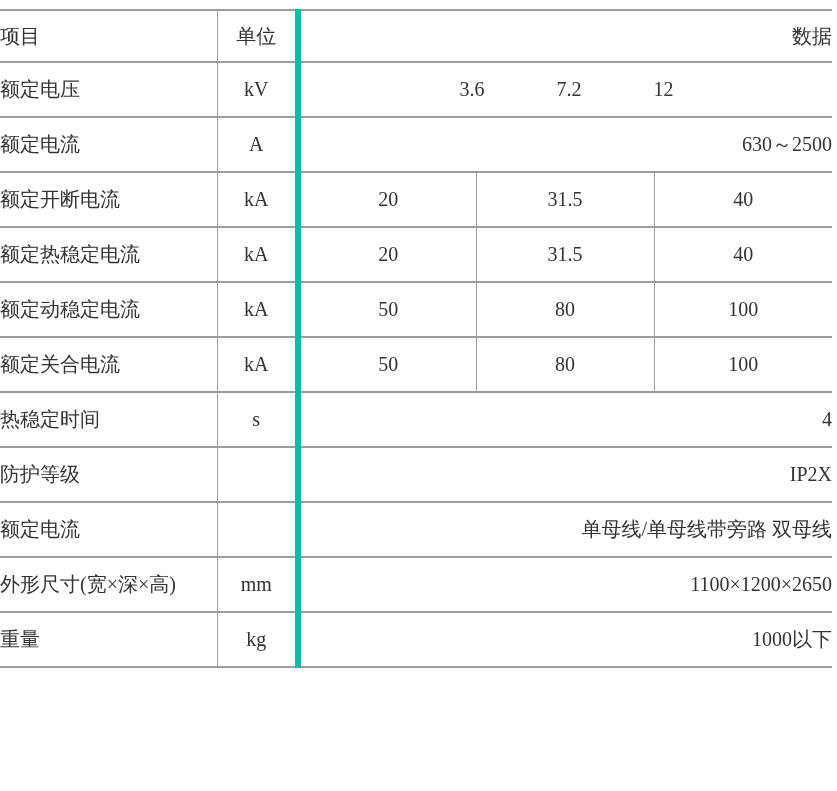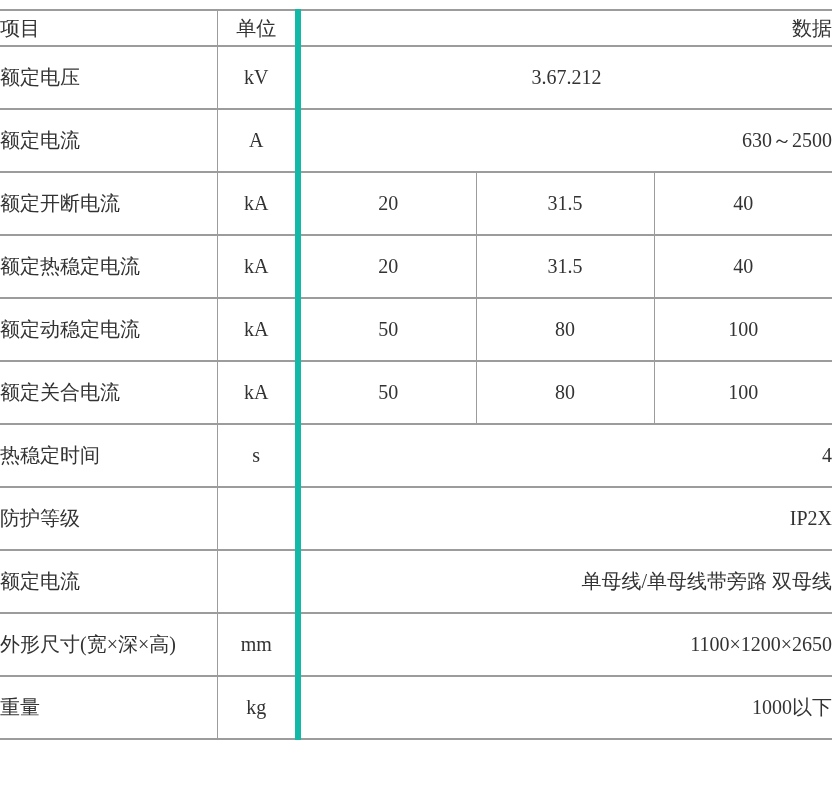--- a/index.html
+++ b/index.html
@@ -22,40 +22,41 @@
   }
   table.spec td {
     border-bottom: 2px solid #9c9c9c;
     padding: 0;
     font-size: 20px;
     color: #333333;
     vertical-align: middle;
     white-space: nowrap;
     overflow: hidden;
   }
-  tr.row      { height: 63px; }
-  tr.row-head { height: 36px; margin-top: 32px; }
+  tr.row      { height: 55px; }
+  tr.row-head { height: 52px; margin-top: 32px; }
   td.item {
     text-align: left;
     padding-left: 16px;
     border-right: 1px solid #9c9c9c;
   }
   td.unit {
     text-align: center;
     border-right: 6px solid #14b8a6;
   }
   td.val { text-align: right; }
   td.sub, td.grp { text-align: center; }
   td.sub:not(.last), td.grp:not(.last) {
     border-right: 1px solid #9c9c9c;
   }
   .spread {
     display: flex;
     justify-content: center;
     align-items: center;
+    gap: 72px;
   }
 </style>
 </head>
 <body>
 
 <table class="spec">
   <colgroup>
     <col style="width:217px">
     <col style="width:81px">
     <col style="width:89px">

